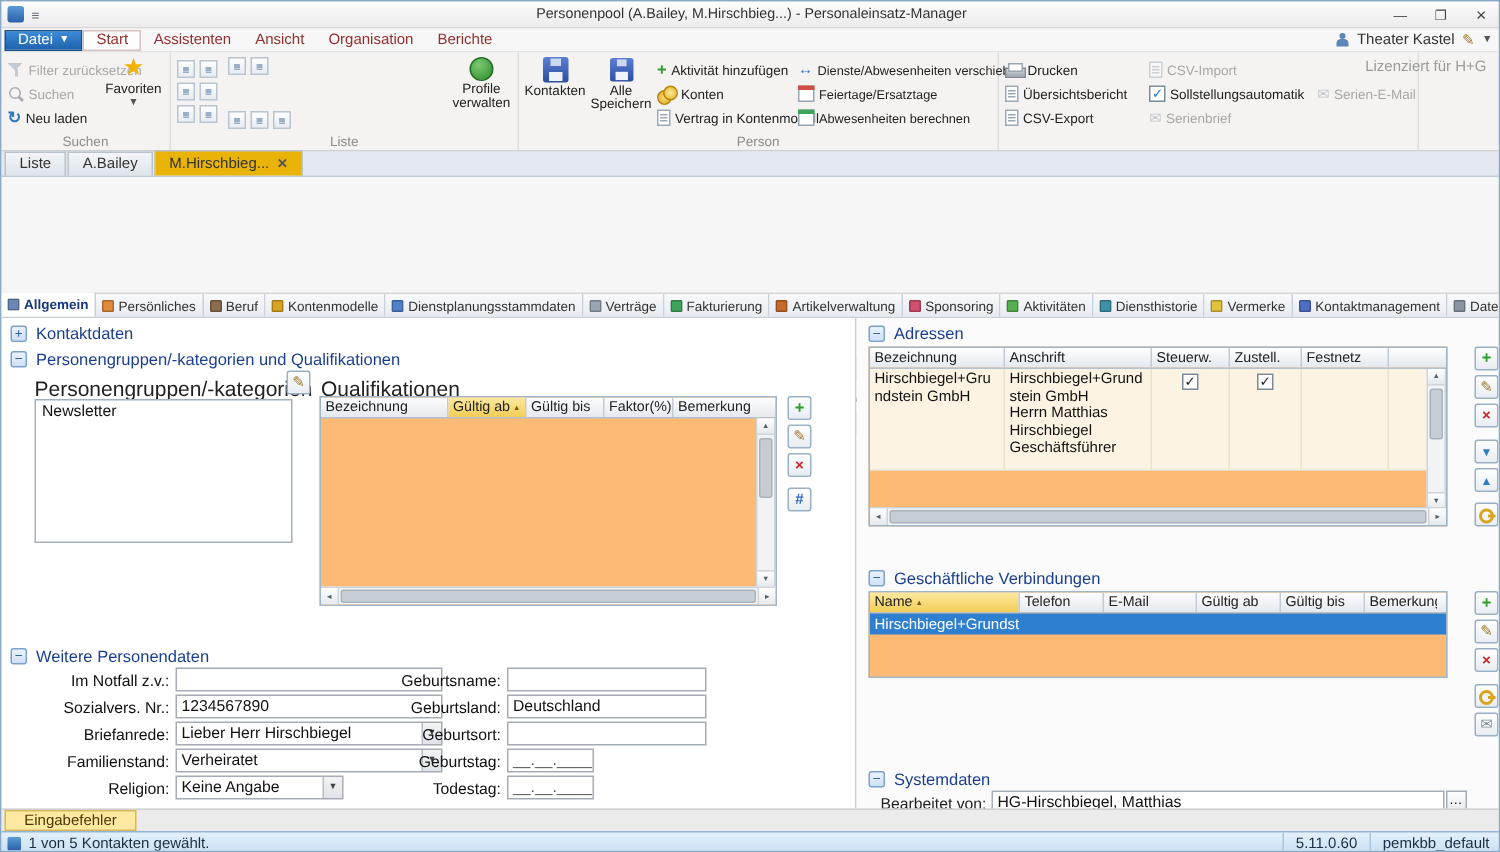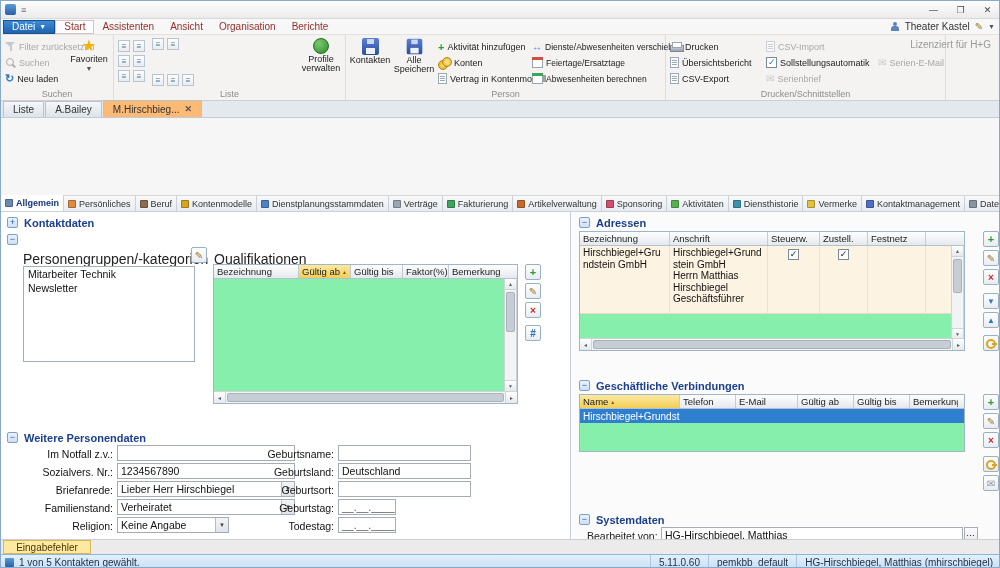--- a/index.html
+++ b/index.html
@@ -75,21 +75,21 @@
 .i-key::after{content:"";position:absolute;left:6px;top:5px;width:5px;height:2px;background:#d9a520}
 .i-grid{color:#2e6bc0;font-weight:bold;font-size:10px}
 .ti{width:12px;height:12px;border:1px solid #b8c4d0;background:linear-gradient(#fdfdfd,#e8edf2);
    display:inline-flex;align-items:center;justify-content:center;font-size:8px;color:#4a6f9b;position:absolute}
 .lic{position:absolute;top:4px;right:10px;font-size:10px;color:#9a9a9a}
 
 #doctabs{position:absolute;left:0;top:100px;width:1000px;height:17px;background:#e3e9ef;border-bottom:1px solid #c2ccd6;
   display:flex;align-items:flex-end;padding-left:2px}
 .dtab{height:16px;display:flex;align-items:center;gap:5px;padding:0 9px;font-size:10px;
   background:linear-gradient(#f4f6f8,#dde4ea);border:1px solid #b9c3cd;border-bottom:none;margin-right:1px;color:#333}
-.dtab.active{background:#fdba74;height:17px}
+.dtab.active{background:#eab308;height:17px}
 .dclose{font-size:9px;color:#555;font-weight:bold}
 
 #chead{position:absolute;left:0;top:117px;width:1000px;height:78px;background:#f6f6f6;border-bottom:1px solid #d6d6d6}
 .flabel{position:absolute;width:113px;text-align:right;font-size:10.5px;color:#000}
 .rflabel{position:absolute;left:403px;width:80px;text-align:right;font-size:10.5px}
 .inp{position:absolute;height:16px;border:1px solid #a5acb5;background:#fff;font-size:10.5px;padding:0 3px;
   display:flex;align-items:center;overflow:hidden;white-space:nowrap}
 .combo{padding:0;padding-left:3px}
 .ctext{flex:1;overflow:hidden;white-space:nowrap}
 .ctext.sel{background:#2f78d8;color:#fff;flex:none;padding:0 2px}
@@ -117,26 +117,26 @@
   background:linear-gradient(#f8f9fa,#e7ebf0);border-right:1px solid #c9d2da;color:#333}
 .ptab.active{background:#fff;font-weight:bold;color:#16387e;height:16px}
 .pic{width:8px;height:8px;border-radius:1px;border:1px solid rgba(0,0,0,.25);flex:none}
 
 #lpane{position:absolute;left:0;top:211px;width:569px;height:327px;background:#fff}
 #rpane{position:absolute;left:570px;top:211px;width:430px;height:327px;background:#fbfbfc}
 #vdivider{position:absolute;left:569px;top:211px;width:1px;height:327px;background:#c5cdd4}
 .shdr{position:absolute;display:flex;align-items:center;gap:6px;height:13px}
 .collapse{width:11px;height:11px;background:linear-gradient(#eaf2fc,#cfe0f5);border:1px solid #7aa0cc;color:#2a5da8;
   font-size:9px;line-height:9px;text-align:center;border-radius:2px;flex:none}
-.stitle{font-weight:bold;color:#1b3f8f;font-size:11px;white-space:nowrap}
+.stitle{font-weight:normal;color:#1b3f8f;font-size:11px;white-space:nowrap}
 .panel-label{position:absolute;font-size:14px;color:#222;white-space:nowrap}
 .listbox{position:absolute;background:#fff;border:1px solid #9fb0bf;overflow:hidden}
 .li{padding:1px 4px;font-size:10.5px;white-space:nowrap}
 
-.tbl{position:absolute;background:#86efac;border:1px solid #9fb6c9;overflow:hidden}
+.tbl{position:absolute;background:#fdba74;border:1px solid #9fb6c9;overflow:hidden}
 .thead{display:flex;height:14px;background:linear-gradient(#fefefe,#e4e9ee);border-bottom:1px solid #b5c2cd}
 .th{font-size:9.5px;padding:0 3px;border-right:1px solid #c3ccd5;display:flex;align-items:center;gap:2px;
   overflow:hidden;white-space:nowrap;color:#222}
 .th.sorted{background:linear-gradient(#fce9a2,#f3cd55)}
 .sorticon{font-size:5px;color:#7a5c10}
 .trow{display:flex;height:14px;font-size:10px;align-items:center}
 .trow.selected{background:#2f7fd0;color:#fff}
 .tcell{padding:0 3px;overflow:hidden;white-space:nowrap;height:100%;display:flex;align-items:center}
 .tcell.num{justify-content:flex-end}
 .bigrow{display:flex;font-size:10px;background:#fdf3e2;border-bottom:1px solid #e8dcc8}
@@ -161,20 +161,21 @@
 .sb-ic{width:9px;height:9px;background:linear-gradient(#5b9bd5,#2a5fa8);margin:0 5px 0 4px;border-radius:1px}
 .seg{padding:0 8px;border-left:1px solid #a9c7e0;height:100%;display:flex;align-items:center;white-space:nowrap}
 .sb-spacer{margin-left:auto}
 </style>
 </head>
 <body>
 
 <div id="titlebar">
   <span class="appicon"></span>
   <span class="qicon">≡</span>
+  <div class="win-title">Personenpool (A.Bailey, M.Hirschbieg...) - Personaleinsatz-Manager</div>
   <div class="win-controls">
     <div class="wbtn">—</div>
     <div class="wbtn">❐</div>
     <div class="wbtn">✕</div>
   </div>
 </div>
 
 <div id="menubar">
   <div class="file-btn">
     <span>Datei</span>
@@ -293,21 +294,20 @@
       <span>Sollstellungsautomatik</span>
       </div>
     <div class="rsb disabled" style="left:100px;top:37px">
       <span class="ic i-mail">✉</span>
       <span>Serienbrief</span>
       </div>
     <div class="rsb disabled" style="left:212px;top:21px">
       <span class="ic i-mail">✉</span>
       <span>Serien-E-Mail</span>
       </div>
-    <div class="glabel">Drucken/Schnittstellen</div>
   </div>
 
   <div class="lic">Lizenziert für H+G</div>
 </div>
 
 <div id="doctabs">
   <div class="dtab">
       <span>Liste</span>
     </div>
   <div class="dtab">
@@ -461,28 +461,28 @@
 
 <div id="lpane"></div>
 <div id="vdivider"></div>
 
 <div class="shdr" style="left:6px;top:215px">
   <span class="collapse">+</span>
   <span class="stitle">Kontaktdaten</span>
 </div>
 <div class="shdr" style="left:6px;top:232px">
   <span class="collapse">−</span>
+  <span class="stitle">Personengruppen/-kategorien und Qualifikationen</span>
 </div>
 
 <div class="panel-label" style="left:22px;top:250px">Personengruppen/-kategorien</div>
 <div class="sideb" style="left:190px;top:246px">
     <span class="i-pencil">✎</span>
   </div>
 <div class="listbox" style="left:22px;top:265px;width:172px;height:96px">
-  <div class="li">Mitarbeiter Technik</div>
   <div class="li">Newsletter</div>
 </div>
 
 <div class="panel-label" style="left:213px;top:250px">Qualifikationen</div>
 <div class="tbl" style="left:212px;top:263px;width:305px;height:140px">
   <div class="thead">
     <div class="th" style="width:85px">
         <span>Bezeichnung</span>
       </div>
     <div class="th sorted" style="width:52px">
@@ -705,14 +705,13 @@
 <div id="errtab">
     <span>Eingabefehler</span>
   </div>
 
 <div id="statusbar">
   <span class="sb-ic"></span>
   <span>1 von 5 Kontakten gewählt.</span>
   <span class="sb-spacer"></span>
   <span class="seg">5.11.0.60</span>
   <span class="seg">pemkbb_default</span>
-  <span class="seg">HG-Hirschbiegel, Matthias (mhirschbiegel)</span>
 </div>
 
 </body></html>

